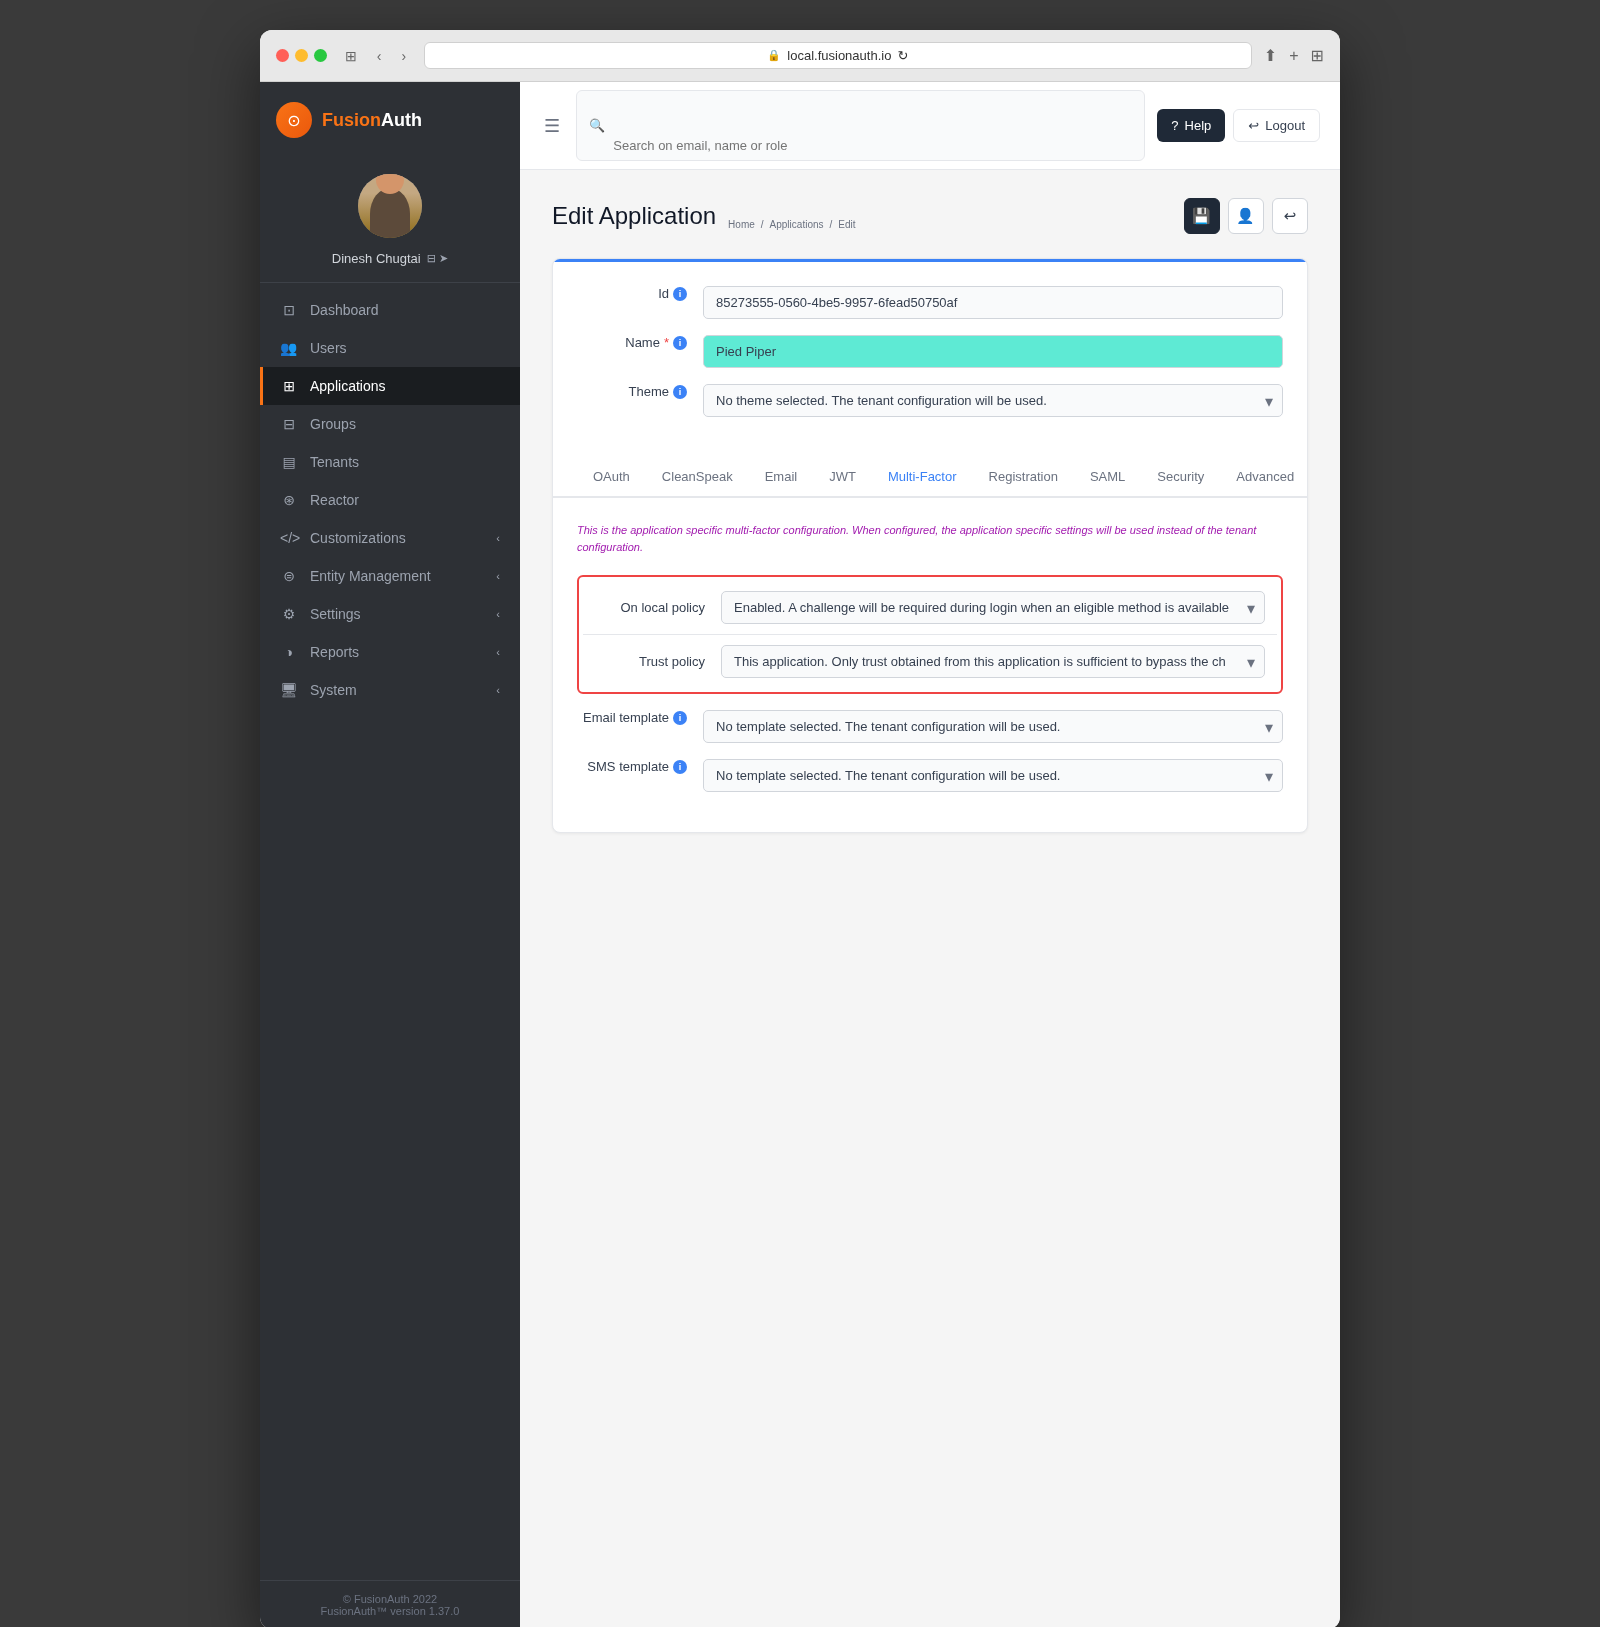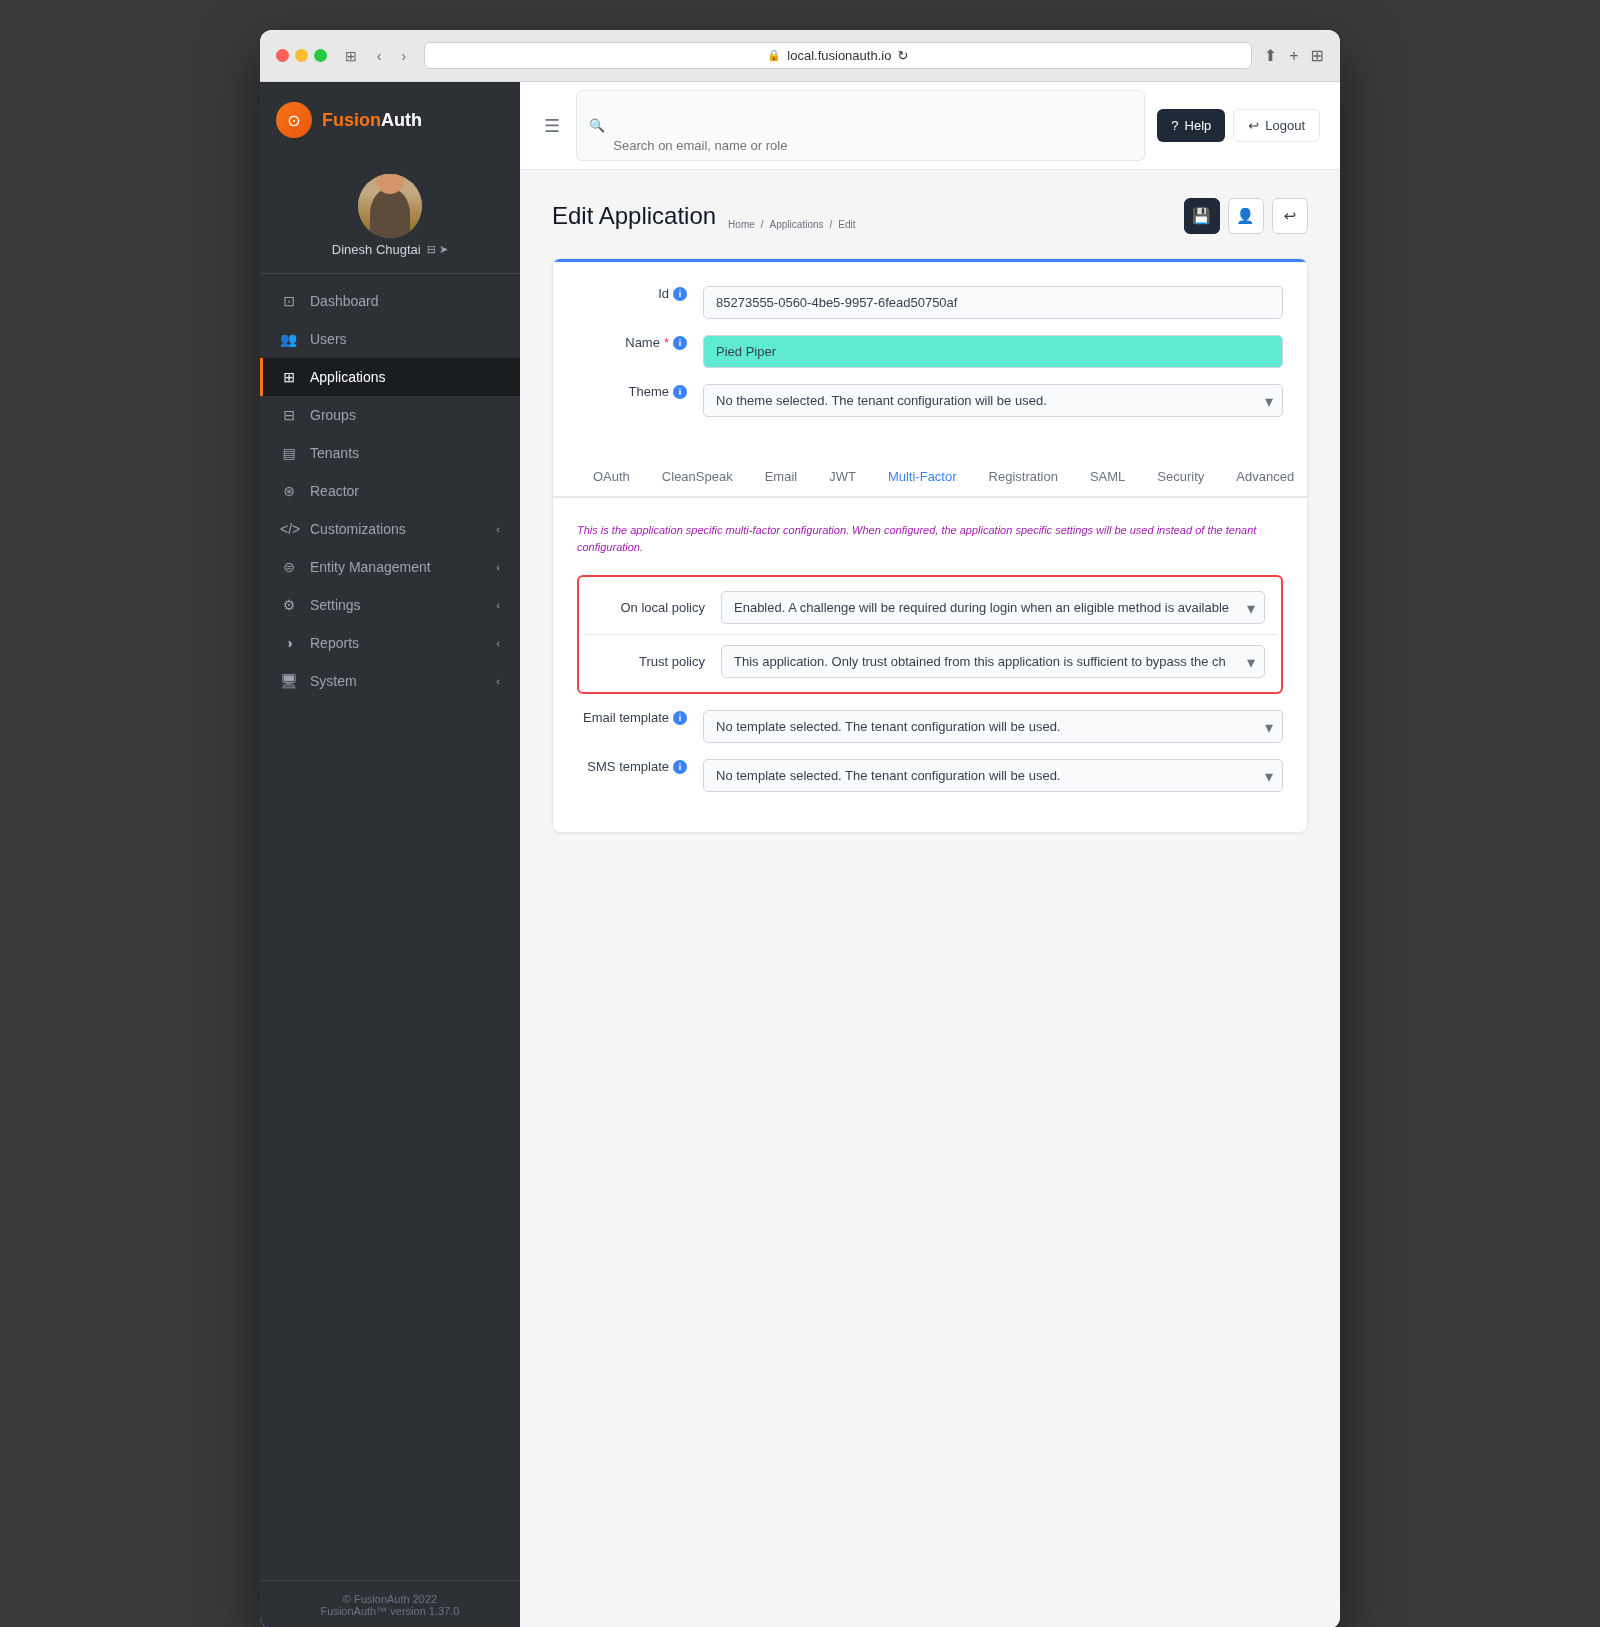--- a/index.html
+++ b/index.html
@@ -110,21 +110,21 @@
       font-size: 18px;
       font-weight: 600;
       color: white;
     }
     .brand-name span { color: #f97316; }
     .user-profile {
       padding: 16px;
       display: flex;
       flex-direction: column;
       align-items: center;
-      gap: 4px;
+      gap: 13px;
       border-bottom: 1px solid #3d4148;
     }
     .avatar {
       width: 64px;
       height: 64px;
       border-radius: 50%;
       background: #6b7280;
       overflow: hidden;
       display: flex;
       align-items: center;

